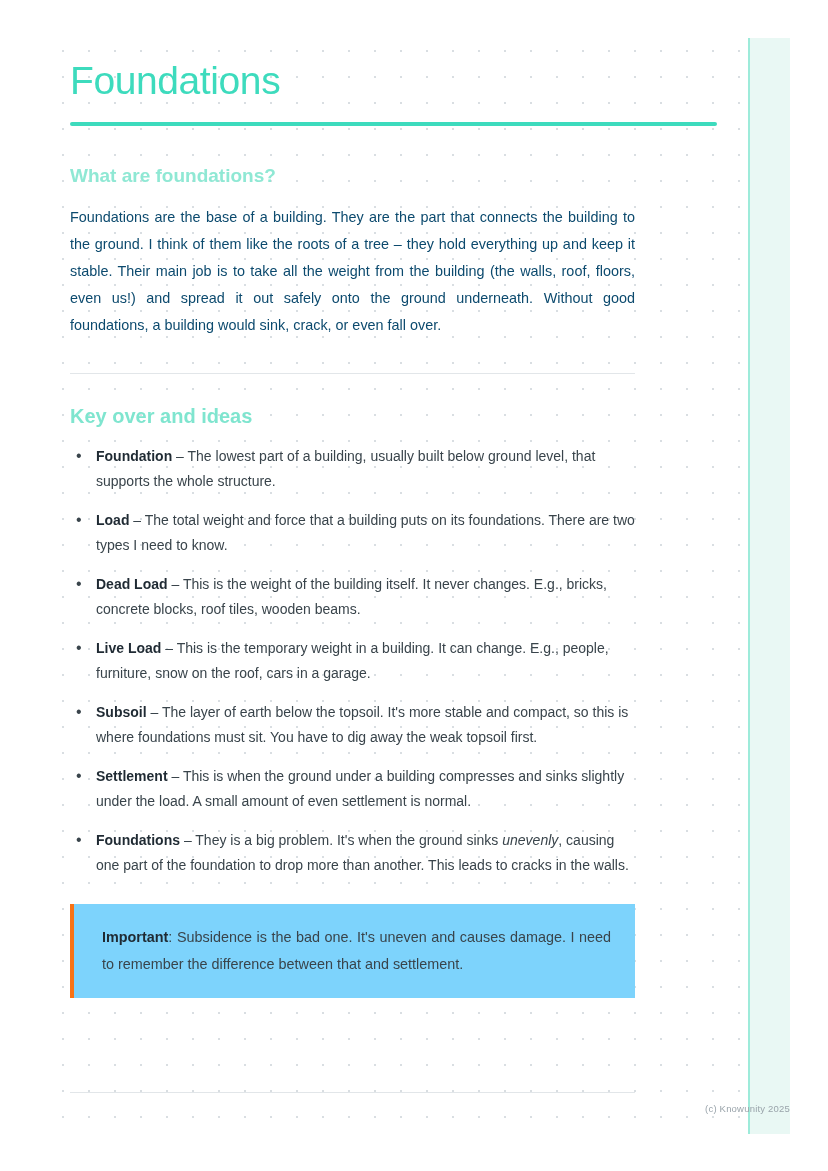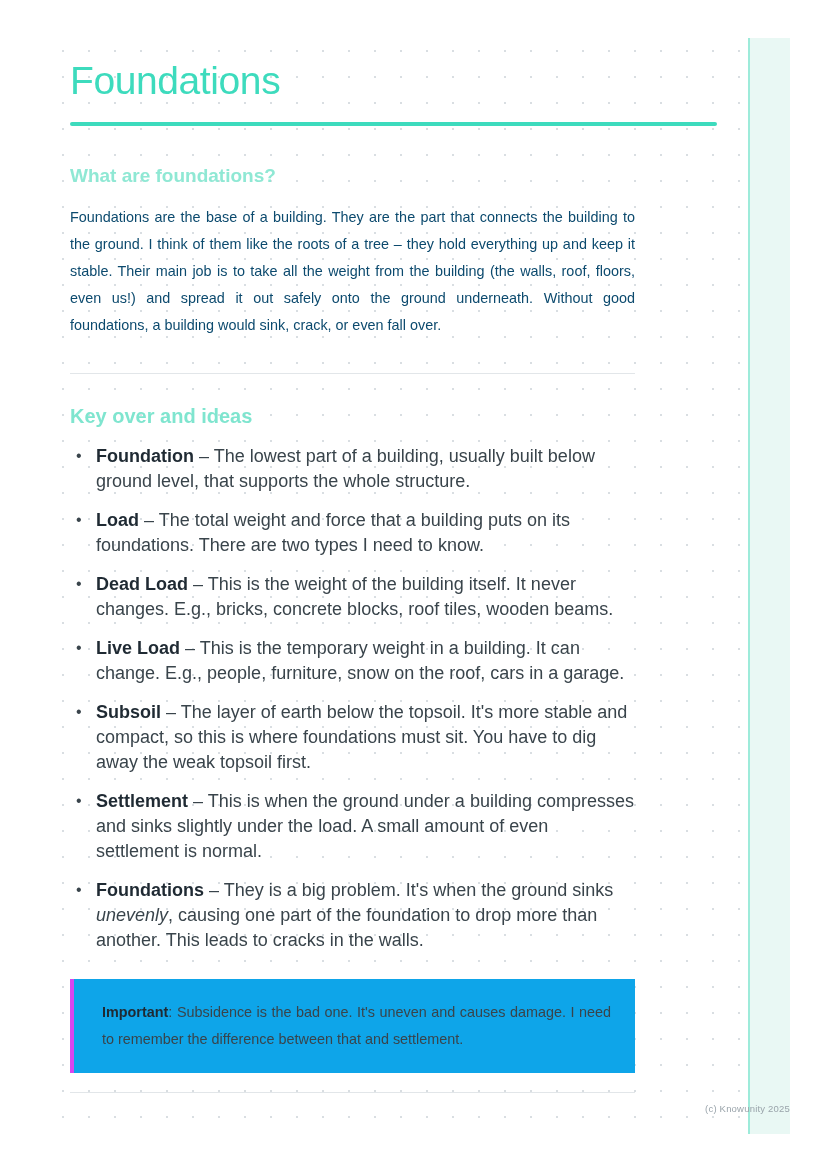--- a/index.html
+++ b/index.html
@@ -112,21 +112,21 @@
   ul.terms {
     list-style: none;
     margin: 0;
     padding: 0;
     width: 565px;
   }
   ul.terms li {
     position: relative;
     padding-left: 26px;
     margin-bottom: 14px;
-    font-size: 18px;
+    font-size: 14px;
     line-height: 25px;
     color: #39444b;
   }
   ul.terms li::before {
     content: "\2022";
     position: absolute;
     left: 6px;
     top: -1px;
     color: #39444b;
     font-size: 16px;
@@ -136,22 +136,22 @@
     font-weight: bold;
   }
   ul.terms li i {
     font-style: italic;
   }
 
   .callout {
     margin-top: 26px;
     width: 565px;
     box-sizing: border-box;
-    background: #0ea5e9;
-    border-left: 4px solid #d946ef;
+    background: #7dd3fc;
+    border-left: 4px solid #f97316;
     padding: 20px 24px 20px 28px;
   }
   .callout p {
     margin: 0;
     font-size: 14.4px;
     line-height: 27px;
     color: #39444b;
     text-align: justify;
   }
   .callout b {

